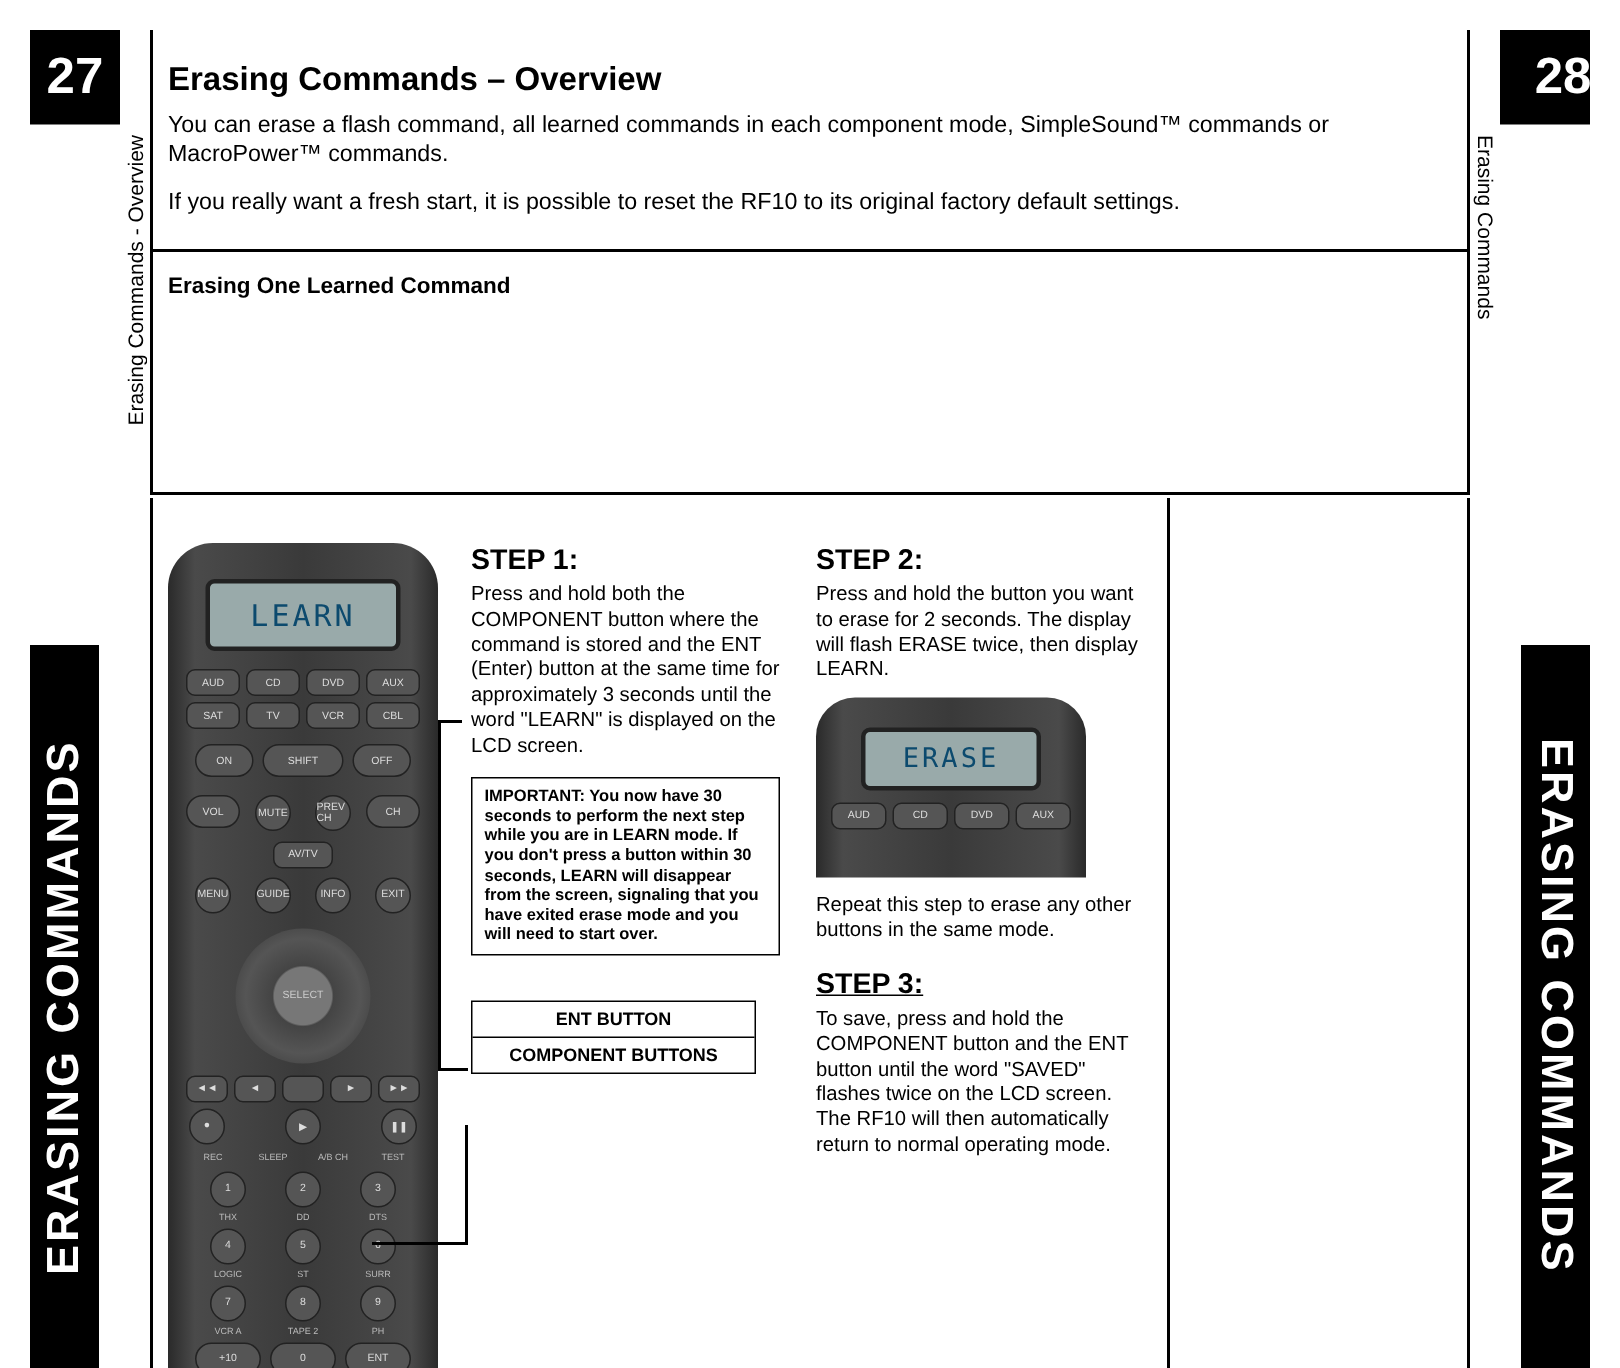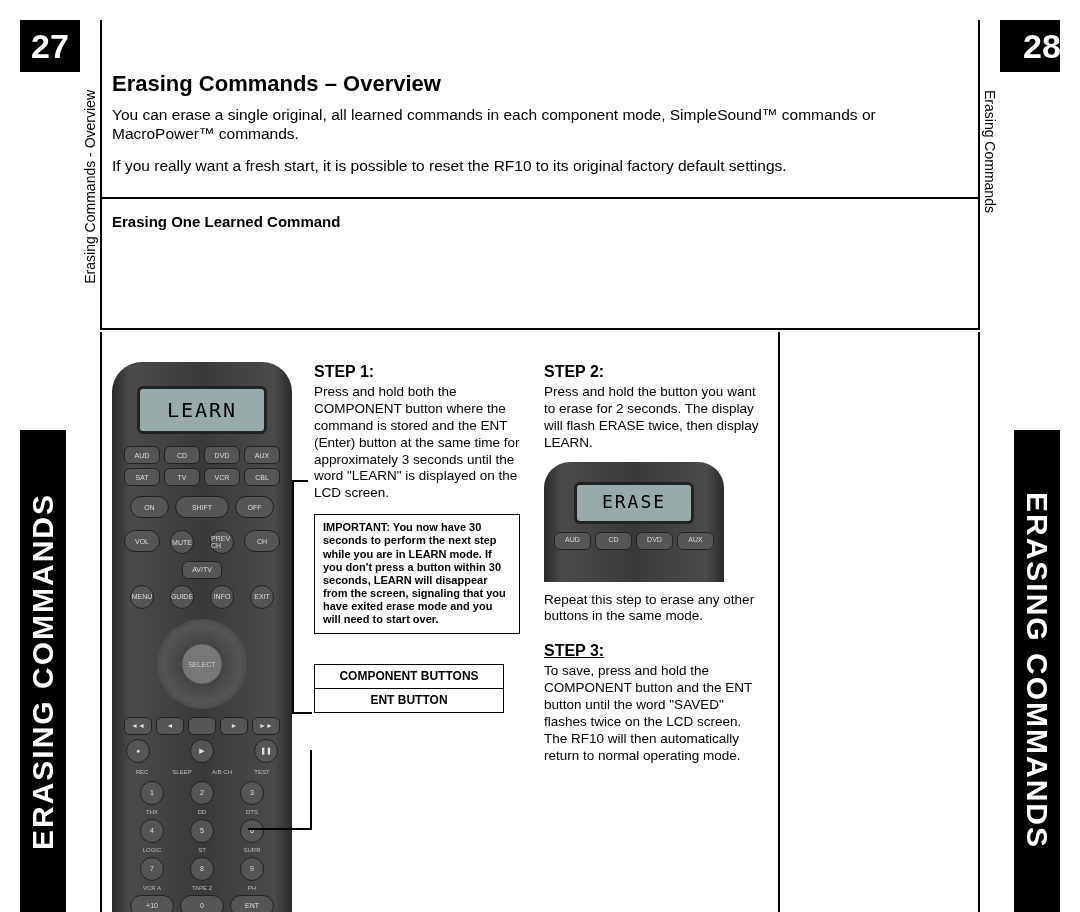--- a/index.html
+++ b/index.html
@@ -1,54 +1,54 @@
 <!DOCTYPE html>
 <html><head>
 <meta charset="utf-8">
 <style>
   * { box-sizing: border-box; margin: 0; padding: 0; }
   body { font-family: "Helvetica Neue", Arial, sans-serif; background: #fff; width: 1080px; height: 912px; overflow: hidden; position: relative; }
 
   .page { position: absolute; top: 0; left: 0; width: 1080px; height: 912px; }
 
-  .page-num { position: absolute; top: 20px; width: 60px; height: 52px; background: #000; color: #fff; font-size: 34px; font-weight: 700; display: flex; align-items: center; justify-content: center; }
+  .page-num { position: absolute; top: 20px; width: 60px; height: 63px; background: #000; color: #fff; font-size: 34px; font-weight: 700; display: flex; align-items: center; justify-content: center; }
   .page-num.left { left: 20px; }
   .page-num.right { right: 20px; padding-left: 24px; }
 
   .side-tab { position: absolute; background: #000; color: #fff; writing-mode: vertical-rl; text-orientation: mixed; font-size: 30px; font-weight: 700; letter-spacing: 2px; display: flex; align-items: center; justify-content: center; padding: 20px 6px; }
   .side-tab.left { left: 20px; top: 430px; bottom: 0; transform: rotate(180deg); }
   .side-tab.right { right: 20px; top: 430px; bottom: 0; }
 
   .sub-tab { position: absolute; font-size: 14px; writing-mode: vertical-rl; font-weight: 400; }
   .sub-tab.left { left: 82px; top: 90px; transform: rotate(180deg); }
   .sub-tab.right { right: 82px; top: 90px; }
 
   .top-section { position: absolute; top: 20px; left: 100px; right: 100px; height: 310px; border: 2px solid #000; border-top: none; padding: 0; }
   .top-content { padding: 20px 10px 10px 10px; border-bottom: 2px solid #000; }
-  .top-content h1 { font-size: 22px; font-weight: 700; margin-bottom: 8px; margin-top: 31px; }
+  .top-content h1 { font-size: 22px; font-weight: 700; margin-bottom: 8px; }
   .top-content p { font-size: 15.5px; line-height: 1.25; margin-bottom: 12px; }
   .sub-heading { padding: 14px 2px 6px 10px; font-size: 15px; font-weight: 700; }
 
   .bottom-section { position: absolute; top: 332px; left: 100px; right: 100px; bottom: 0; border: 2px solid #000; border-top: none; border-bottom: none; display: flex; }
 
   .remote-col { width: 200px; position: relative; padding-top: 30px; flex-shrink: 0; }
   .remote { width: 180px; height: 560px; margin: 0 auto; position: relative; background: linear-gradient(90deg, #2a2a2a 0%, #4a4a4a 10%, #3a3a3a 50%, #4a4a4a 90%, #2a2a2a 100%); border-radius: 30px 30px 0 0; overflow: hidden; }
-  .lcd { margin: 24px auto 8px; width: 130px; height: 48px; background: #9aa; border: 3px solid #222; border-radius: 6px; display: flex; align-items: center; justify-content: center; font-family: monospace; font-size: 20px; letter-spacing: 2px; color: #000000; }
+  .lcd { margin: 24px auto 8px; width: 130px; height: 48px; background: #9aa; border: 3px solid #222; border-radius: 6px; display: flex; align-items: center; justify-content: center; font-family: monospace; font-size: 20px; letter-spacing: 2px; color: #0c4a6e; }
   .btn-grid { display: grid; grid-template-columns: repeat(4, 1fr); gap: 4px; padding: 4px 12px; }
   .rbtn { background: #555; border: 1px solid #222; border-radius: 6px; height: 18px; font-size: 7px; color: #ddd; display: flex; align-items: center; justify-content: center; }
   .rbtn.large { height: 22px; border-radius: 11px; }
   .rbtn.round { border-radius: 50%; width: 24px; height: 24px; margin: 0 auto; }
   .nav-ring { width: 90px; height: 90px; border-radius: 50%; background: radial-gradient(circle, #777 30%, #444 32%, #555 60%, #333); margin: 6px auto; position: relative; }
   .nav-ring::after { content: "SELECT"; position: absolute; top: 50%; left: 50%; transform: translate(-50%,-50%); font-size: 7px; color: #ccc; }
   .row3 { display: grid; grid-template-columns: repeat(3, 1fr); gap: 6px; padding: 2px 18px; }
   .row5 { display: grid; grid-template-columns: repeat(5, 1fr); gap: 4px; padding: 2px 12px; }
   .tiny-lbl { font-size: 6px; color: #bbb; text-align: center; }
 
   .step-col { flex: 1; padding: 30px 12px 10px 12px; font-size: 13.5px; line-height: 1.25; }
-  .step-col h3 { font-size: 16px; font-weight: 700; margin-bottom: 2px; }
+  .step-col h3 { font-size: 19px; font-weight: 700; margin-bottom: 2px; }
   .step-col p { margin-bottom: 10px; }
 
   .important-box { border: 1px solid #000; padding: 6px 8px; font-size: 11px; font-weight: 700; line-height: 1.2; margin: 12px 0; }
 
   .callout-box { border: 1.5px solid #000; margin-top: 30px; width: 190px; }
   .callout-box div { border-bottom: 1.5px solid #000; padding: 4px 6px; text-align: center; font-size: 12px; font-weight: 700; }
   .callout-box div:last-child { border-bottom: none; }
 
   .remote-small { width: 180px; height: 120px; background: linear-gradient(90deg, #2a2a2a 0%, #4a4a4a 10%, #3a3a3a 50%, #4a4a4a 90%, #2a2a2a 100%); border-radius: 26px 26px 0 0; margin: 10px 0; overflow: hidden; text-align: right; }
   .remote-small .lcd { margin: 20px auto 6px; width: 120px; height: 42px; font-size: 18px; }
@@ -66,21 +66,21 @@
 
   <div class="side-tab left">ERASING COMMANDS</div>
   <div class="side-tab right">ERASING COMMANDS</div>
 
   <div class="sub-tab left">Erasing Commands - Overview</div>
   <div class="sub-tab right">Erasing Commands</div>
 
   <div class="top-section">
     <div class="top-content">
       <h1>Erasing Commands – Overview</h1>
-      <p>You can erase a single original, all learned commands in each component mode, SimpleSound™ commands or MacroPower™ commands.</p>
+      <p>You can erase a flash command, all learned commands in each component mode, SimpleSound™ commands or MacroPower™ commands.</p>
       <p>If you really want a fresh start, it is possible to reset the RF10 to its original factory default settings.</p>
     </div>
     <div class="sub-heading">Erasing One Learned Command</div>
   </div>
 
   <div class="bottom-section">
 
     <div class="remote-col">
       <div class="remote">
         <div class="lcd">LEARN</div>
@@ -170,22 +170,22 @@
           </div>
 
       </div>
     </div>
 
     <div class="step-col" style="max-width:230px;">
       <h3>STEP 1:</h3>
       <p>Press and hold both the COMPONENT button where the command is stored and the ENT (Enter) button at the same time for approximately 3 seconds until the word "LEARN" is displayed on the LCD screen.</p>
       <div class="important-box">IMPORTANT: You now have 30 seconds to perform the next step while you are in LEARN mode. If you don't press a button within 30 seconds, LEARN will disappear from the screen, signaling that you have exited erase mode and you will need to start over.</div>
       <div class="callout-box">
+        <div>ENT BUTTON</div>
         <div>COMPONENT BUTTONS</div>
-        <div>ENT BUTTON</div>
       </div>
     </div>
 
     <div class="step-col">
       <h3>STEP 2:</h3>
       <p>Press and hold the button you want to erase for 2 seconds. The display will flash ERASE twice, then display LEARN.</p>
 
       <div class="remote-small">
         <div class="lcd">ERASE</div>
         <div class="btn-grid">

